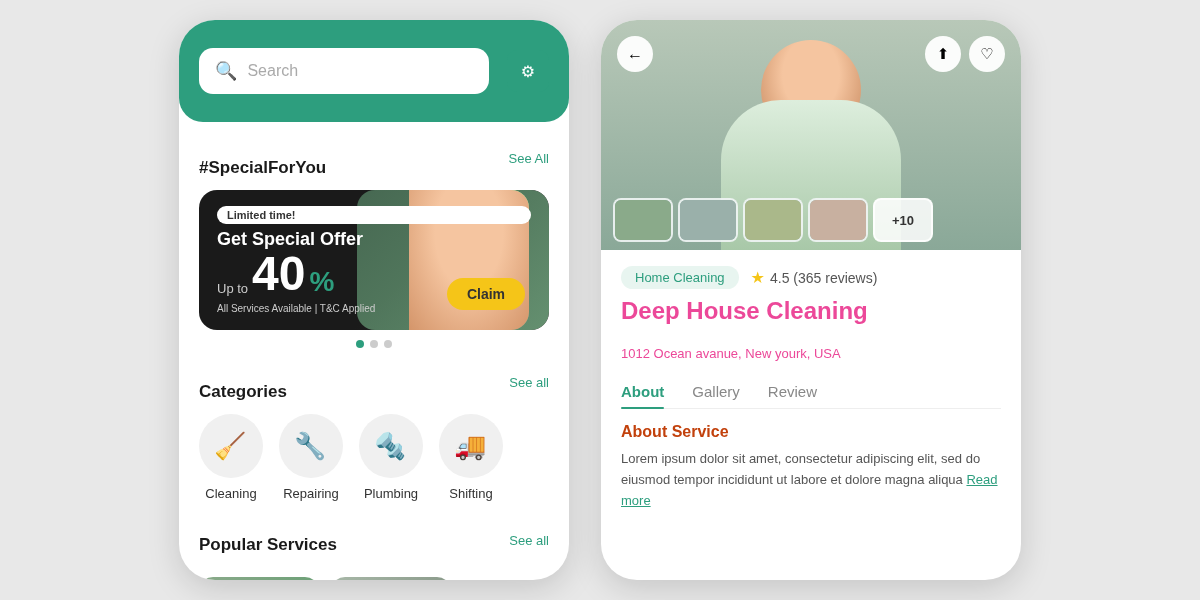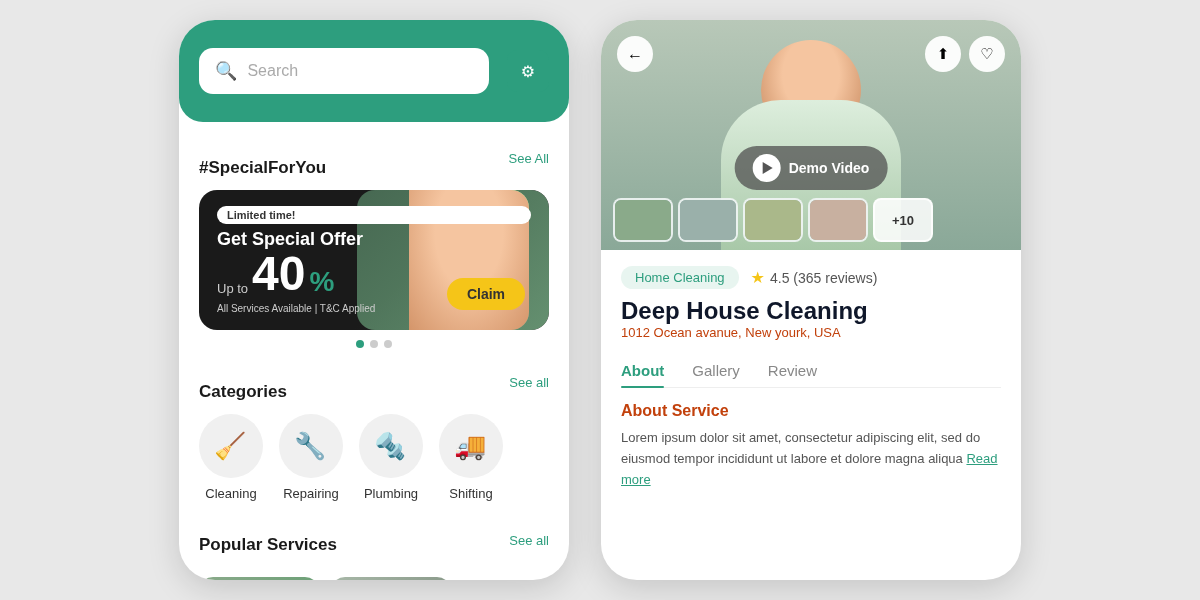--- a/index.html
+++ b/index.html
@@ -447,26 +447,26 @@
     .rating-block {
       display: flex;
       align-items: center;
       gap: 5px;
     }
     .rating-star { color: #f5c518; font-size: 16px; }
     .rating-text { font-size: 14px; color: #555; }
     .service-name {
       font-size: 24px;
       font-weight: 800;
-      color: #0f172a;
-      margin-bottom: 0;
+      color: #ec4899;
+      margin-bottom: 21px;
     }
     .service-address {
       font-size: 13px;
-      color: #c2410c;
+      color: #ec4899;
       margin-bottom: 14px;
     }
     .detail-tabs {
       display: flex;
       gap: 0;
       border-bottom: 1px solid #eee;
       margin-bottom: 14px;
     }
     .detail-tab {
       padding: 8px 0;
@@ -619,26 +619,20 @@
       </div>
       <div class="action-btns">
         <div class="action-btn">
           <span>⬆</span>
         </div>
         <div class="action-btn">
           <span>♡</span>
         </div>
       </div>
 
-      <div class="demo-video-btn">
-        <div class="play-circle">
-          <div class="play-triangle"></div>
-        </div>
-        <span>Demo Video</span>
-      </div>
 
       <div class="thumbnail-strip">
         <div class="thumb">
           <div class="thumb-bg" style="background:#8aaa8a;"></div>
         </div>
         <div class="thumb">
           <div class="thumb-bg" style="background:#9ab0aa;"></div>
         </div>
         <div class="thumb">
           <div class="thumb-bg" style="background:#aab88a;"></div>

